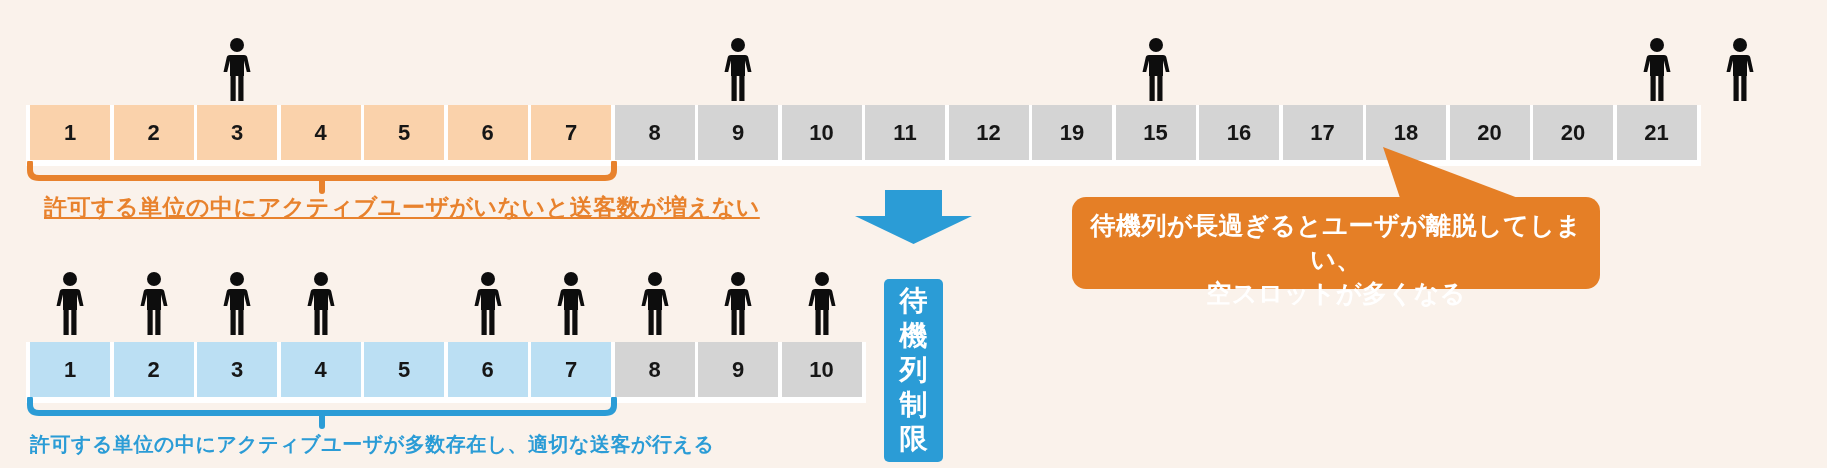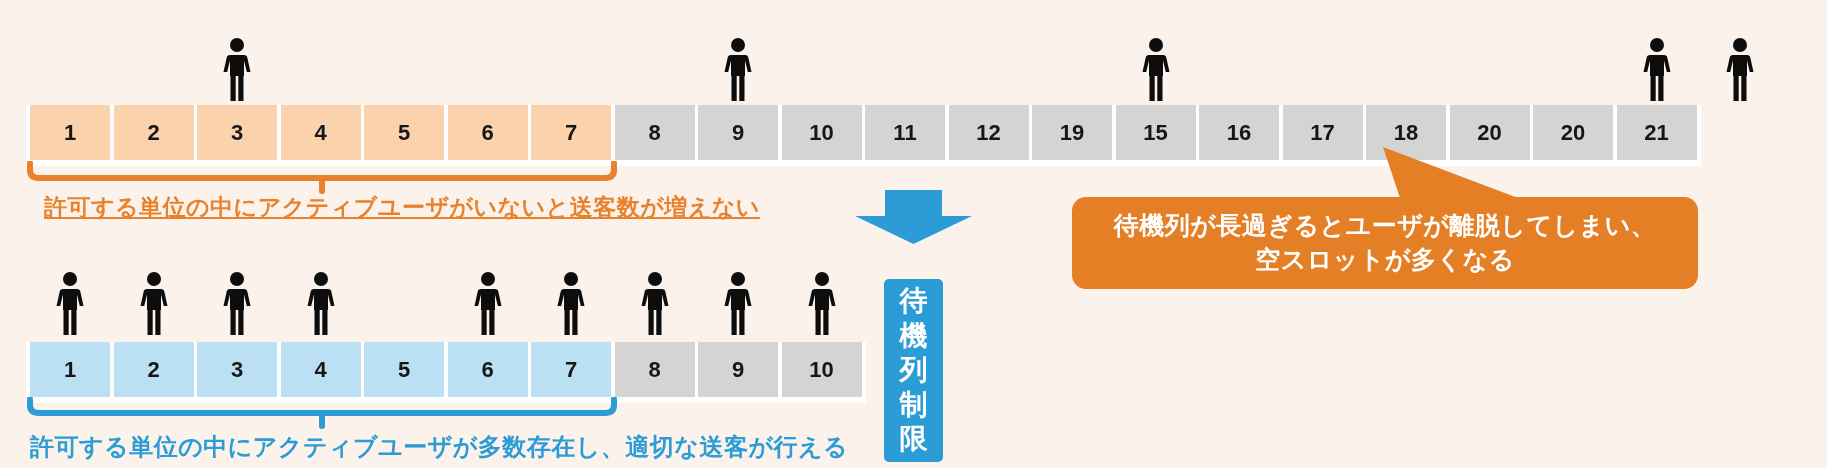--- a/index.html
+++ b/index.html
@@ -35,27 +35,27 @@
   .person svg{display:block;width:28px;height:64px;}
   
   .brace{position:absolute;}
   
   .caption{
     position:absolute;
     font-size:23px;font-weight:700;
     white-space:nowrap;letter-spacing:0.5px;
   }
   .caption-orange{color:var(--orange-accent);}
-  .caption-blue{color:var(--blue-accent);font-size:24px;}
+  .caption-blue{color:var(--blue-accent);font-size:20px;}
   
   .down-arrow{position:absolute;left:855px;top:190px;}
   
   .callout{
     position:absolute;
-    left:1072px;top:197px;width:626px;height:92px;
+    left:1072px;top:197px;width:528px;height:92px;
     background:var(--orange-bubble);
     border-radius:14px;
     color:#ffffff;
     text-align:center;
     font-size:25px;line-height:34px;font-weight:700;
     padding-top:11px;
     box-sizing:border-box;
     letter-spacing:0.5px;
   }
   .callout-tail{position:absolute;left:1370px;top:146px;}

